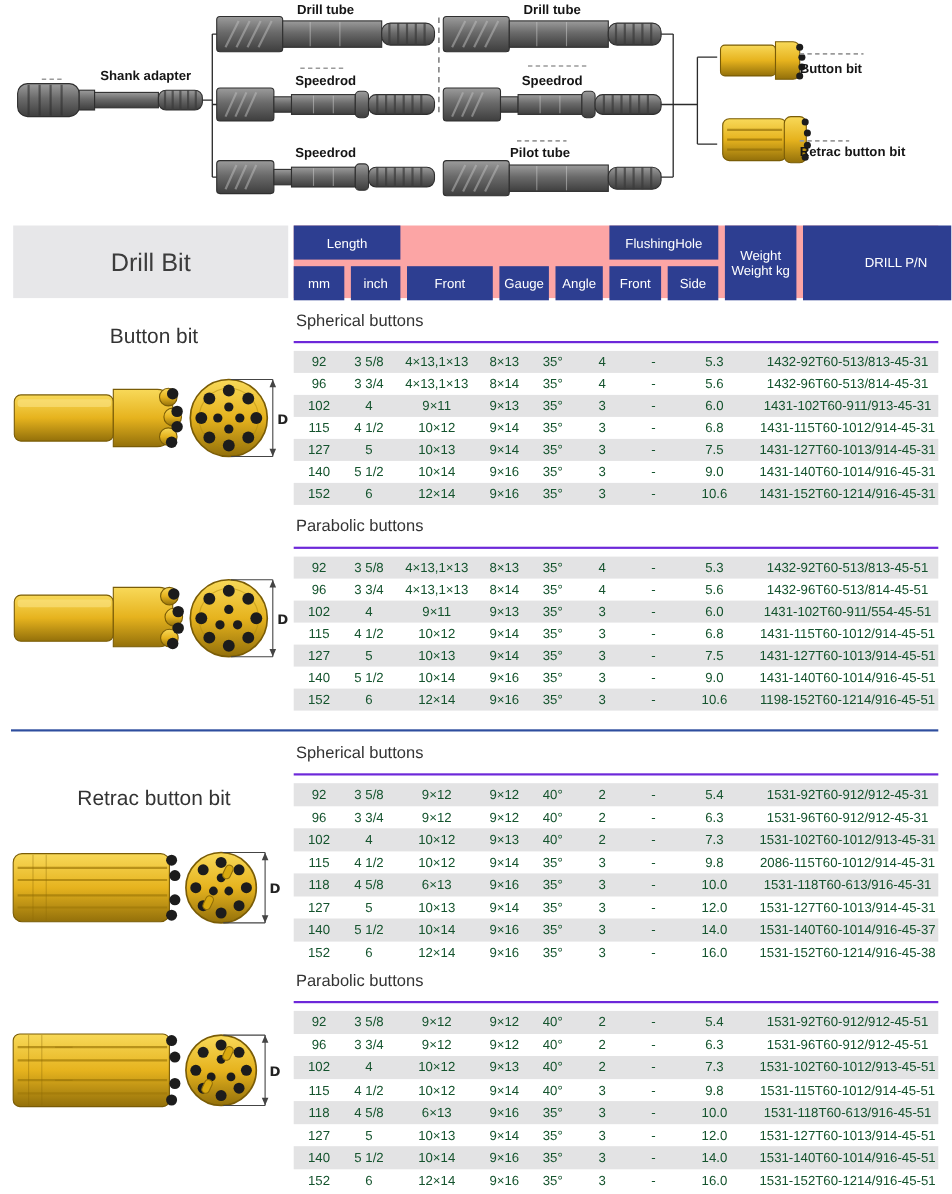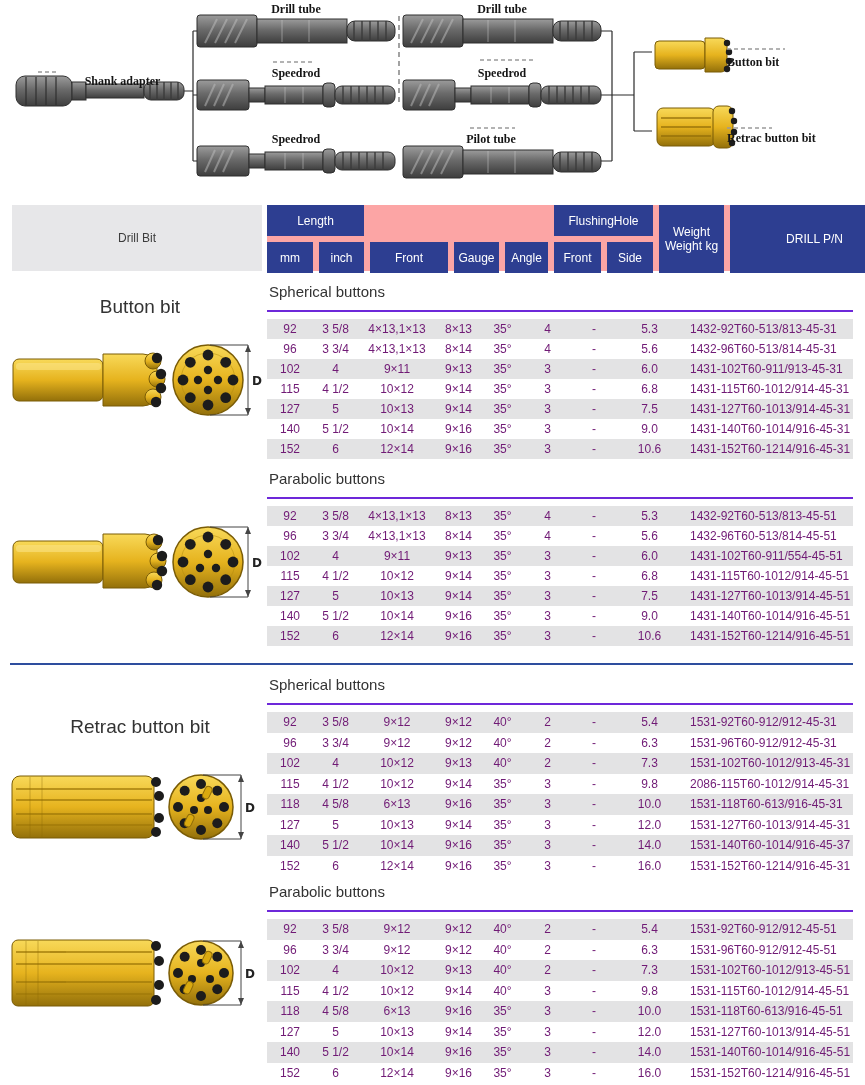--- a/index.html
+++ b/index.html
@@ -1,43 +1,43 @@
 <!DOCTYPE html>
 <html><head>
 <meta charset="utf-8">
 <style>
   html,body{margin:0;padding:0;background:#fff;}
   .page{position:relative;width:865px;height:1085px;background:#ffffff;overflow:hidden;
         font-family:"Liberation Sans",sans-serif;color:#4c4c4c;}
   
   .diagram-svg{position:absolute;left:0;top:0;}
-  .dlabel{position:absolute;font-family:Liberation Serif, serif;font-weight:bold;
+  .dlabel{position:absolute;font-family:Liberation Sans, sans-serif;font-weight:bold;
           font-size:12px;color:#151515;text-align:center;white-space:nowrap;}
   
   .drillbit-box{position:absolute;left:12px;top:205px;width:250px;height:66px;background:#e7e7e9;
-                color:#3c3c3c;font-size:12px;display:flex;align-items:center;justify-content:center;}
+                color:#3c3c3c;font-size:23px;display:flex;align-items:center;justify-content:center;}
   .hdr-grid{position:absolute;left:267px;top:205px;width:586px;height:66px;display:grid;
             grid-template-columns:46px 45px 78px 45px 43px 47px 46px 65px 169px;
             grid-template-rows:31px 31px;gap:6px;background:#fca5a5;}
   .hcell{background:#2d3e91;color:#fff;font-size:12px;display:flex;flex-direction:column;
          align-items:center;justify-content:center;line-height:14px;}
   .h-length{grid-column:1/3;grid-row:1}.h-tip{grid-column:3/6;grid-row:1}.h-flush{grid-column:6/8;grid-row:1}
   .h-weight{grid-column:8;grid-row:1/3}.h-pn{grid-column:9;grid-row:1/3}
   .h-mm{grid-column:1;grid-row:2}.h-inch{grid-column:2;grid-row:2}.h-front{grid-column:3;grid-row:2}
   .h-gauge{grid-column:4;grid-row:2}.h-angle{grid-column:5;grid-row:2}.h-front2{grid-column:6;grid-row:2}
   .h-side{grid-column:7;grid-row:2}
   
   .group{position:absolute;left:267px;width:586px;}
   .group-heading{font-size:15px;line-height:18px;color:#333;padding:0 0 9px 2px;
                  border-bottom:2px solid #6d28d9;margin-bottom:7px;}
   .rows .row{display:grid;grid-template-columns:46px 45px 78px 45px 43px 47px 46px 65px 169px;
-             height:20px;align-items:center;font-size:12px;color:#701a75;}
+             height:20px;align-items:center;font-size:12px;color:#14532d;}
   .rows .row:nth-child(odd){background:#e3e3e4;}
   .rows .cell{text-align:center;white-space:nowrap;}
-  .rows .c8{text-align:left;padding-left:8px;}
+  .rows .c8{text-align:center;padding-left:8px;}
   .rows38 .row{height:20.5px;}
   .section-divider{position:absolute;left:10px;top:663px;width:843px;height:2px;background:#2e4e9e;}
   
   .section-title{position:absolute;left:15px;width:250px;text-align:center;font-size:19px;color:#333;}
   .illus{position:absolute;}
 </style>
 </head>
 <body>
 
 <div class="page">
@@ -111,21 +111,21 @@
       <rect x="56" y="0" width="20" height="42" rx="6" fill="url(#gGold)" stroke="#7a5c06"></rect>
       <circle cx="75" cy="5" r="3.2" fill="#1c1c1c"></circle>
         <circle cx="77" cy="15" r="3.2" fill="#1c1c1c"></circle>
       <circle cx="77" cy="26" r="3.2" fill="#1c1c1c"></circle>
         <circle cx="75" cy="37" r="3.2" fill="#1c1c1c"></circle>
     </g>
 
     <path d="M273 62 H313 M480 60 H535 M470 128 H515 M727 49 H785 M727 128 H772 M38 72 H58" stroke="#9a9a9a" stroke-width="1.5" stroke-dasharray="4 3" fill="none"></path>
   </svg>
 
-  <span class="dlabel" style="left:70px;top:62px;width:105px;margin-top:12px;">Shank adapter</span>
+  <span class="dlabel" style="left:80px;top:62px;width:105px;">Shank adapter</span>
   <span class="dlabel" style="left:197px;top:2px;width:198px;">Drill tube</span>
   <span class="dlabel" style="left:197px;top:66px;width:198px;">Speedrod</span>
   <span class="dlabel" style="left:197px;top:132px;width:198px;">Speedrod</span>
   <span class="dlabel" style="left:403px;top:2px;width:198px;">Drill tube</span>
   <span class="dlabel" style="left:403px;top:66px;width:198px;">Speedrod</span>
   <span class="dlabel" style="left:392px;top:132px;width:198px;">Pilot tube</span>
   <span class="dlabel" style="left:727px;top:55px;text-align:left;">Button bit</span>
   <span class="dlabel" style="left:727px;top:131px;text-align:left;">Retrac button bit</span>
 
   <div class="drillbit-box">Drill Bit</div>
@@ -440,21 +440,21 @@
         </div>
         <div class="row">
           <div class="cell c0">152</div>
           <div class="cell c1">6</div>
           <div class="cell c2">12×14</div>
           <div class="cell c3">9×16</div>
           <div class="cell c4">35°</div>
           <div class="cell c5">3</div>
           <div class="cell c6">-</div>
           <div class="cell c7">10.6</div>
-          <div class="cell c8">1431-152T60-1214/916-45-51</div>
+          <div class="cell c8">1198-152T60-1214/916-45-51</div>
         </div>
       </div>
   </div>
 
   <div class="section-divider"></div>
 
   <div class="group" style="top:676px;">
     <div class="group-heading">Spherical buttons</div>
     <div class="rows rows38">
         <div class="row">
@@ -536,21 +536,21 @@
         </div>
         <div class="row">
           <div class="cell c0">152</div>
           <div class="cell c1">6</div>
           <div class="cell c2">12×14</div>
           <div class="cell c3">9×16</div>
           <div class="cell c4">35°</div>
           <div class="cell c5">3</div>
           <div class="cell c6">-</div>
           <div class="cell c7">16.0</div>
-          <div class="cell c8">1531-152T60-1214/916-45-31</div>
+          <div class="cell c8">1531-152T60-1214/916-45-38</div>
         </div>
       </div>
   </div>
 
   <div class="group" style="top:883px;">
     <div class="group-heading">Parabolic buttons</div>
     <div class="rows rows38">
         <div class="row">
           <div class="cell c0">92</div>
           <div class="cell c1">3 5/8</div>

